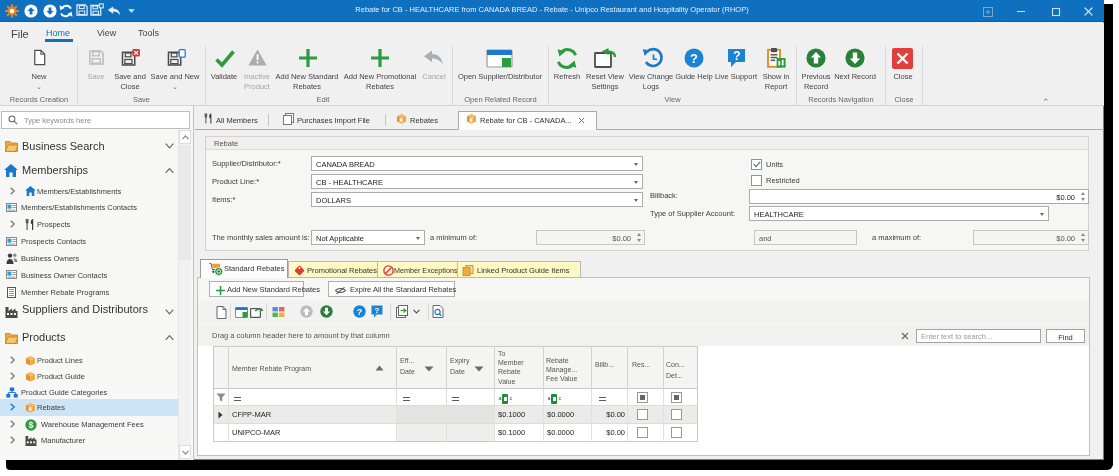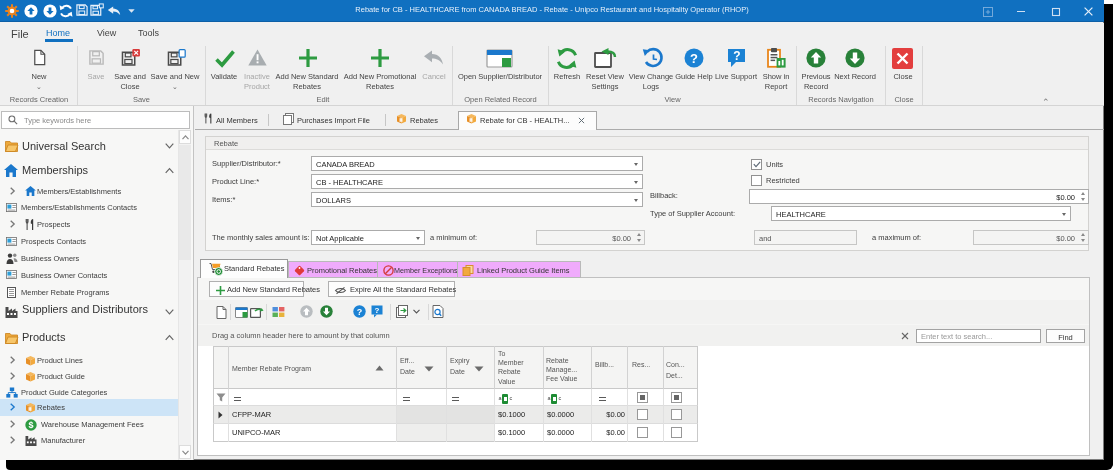--- a/index.html
+++ b/index.html
@@ -13,21 +13,21 @@
 .rlbl.dis{color:#a6a6a6}
 .ni{position:absolute;font-size:7.5px;color:#3c3c3c;white-space:nowrap}
 .nc{position:absolute;font-size:7.5px;color:#8a8a8a;white-space:nowrap}
 .fld{position:absolute;background:#fff;border:1px solid #ababab;font-size:7.5px;color:#222}
 .fld span{position:absolute;left:4px;top:2.5px;white-space:nowrap}
 .fld i{position:absolute;right:4px;top:5.5px;width:0;height:0;border-left:2.6px solid transparent;border-right:2.6px solid transparent;border-top:3.4px solid #676767}
 .fld.dis{background:#f4f4f3;border-color:#c6c6c5;color:#555}
 .spin{position:absolute;right:2px;top:1px;width:9px;height:11px}
 .spin:before{content:"";position:absolute;right:1px;top:1px;border-left:2.4px solid transparent;border-right:2.4px solid transparent;border-bottom:3px solid #888}
 .spin:after{content:"";position:absolute;right:1px;bottom:1px;border-left:2.4px solid transparent;border-right:2.4px solid transparent;border-top:3px solid #888}
-.stab{position:absolute;top:261px;height:17px;background:#f0abfc;border:1px solid #b9b9b9;font-size:7.5px;color:#333}
+.stab{position:absolute;top:261px;height:17px;background:#fef9c3;border:1px solid #b9b9b9;font-size:7.5px;color:#333}
 .stab span{position:absolute;top:3.5px;white-space:nowrap}
 .stab.on{top:259px;height:19px;background:#fdfdfd;border-color:#9a9a9a;border-bottom:none;z-index:3}
 .abtn{position:absolute;height:16px;background:#fdfdfd;border:1px solid #b0b0b0;font-size:7.5px;color:#333}
 .abtn span{position:absolute;top:3px;white-space:nowrap}
 .gh{position:absolute;font-size:7px;color:#555;line-height:9px;white-space:nowrap}
 .gc{position:absolute;font-size:7.5px;color:#222;white-space:nowrap}
 .cb{position:absolute;width:11px;height:11px;background:#fff;border:1px solid #989898}
 .feq{position:absolute;top:396.5px;width:7px;height:4px;border-top:1.6px solid #5a5a5a;border-bottom:1.6px solid #5a5a5a}
 </style>
 </head>
@@ -276,21 +276,21 @@
 <div class="abs" style="left:179px;top:145px;width:12px;height:115px;background:#e9e9e9"></div>
 <div class="abs" style="left:179px;top:445px;width:12px;height:14px;background:#fdfdfd;border:1px solid #dcdcdc"></div>
 <svg style="left:182px;top:450px" width="7" height="5" viewBox="0 0 7 5">
       <path d="M0.5 0.8 L3.5 4.2 L6.5 0.8" fill="none" stroke="#8a8a8a" stroke-width="1.2"></path>
     </svg>
 
 <svg style="left:5px;top:140px" width="13" height="12" viewBox="0 0 13 12">
       <path d="M0.5 1.5 H5 L6.2 3 H12.5 V11.5 H0.5 Z" fill="#eda93c" stroke="#c9821c" stroke-width="0.8"></path>
       <path d="M0.5 11.5 L3 5 H13 L10.4 11.5 Z" fill="#f7c66a" stroke="#c9821c" stroke-width="0.8"></path>
     </svg>
-<div class="ni" style="left:22px;top:140px;font-size:11px;color:#333">Universal Search</div>
+<div class="ni" style="left:22px;top:140px;font-size:11px;color:#333">Business Search</div>
 <svg style="left:165px;top:143px" width="9" height="6" viewBox="0 0 9 6">
       <path d="M0.7 0.7 L4.5 4.8 L8.3 0.7" fill="none" stroke="#666" stroke-width="1.2"></path>
     </svg>
 
 <svg style="left:4px;top:164px" width="14" height="13" viewBox="0 0 14 13">
       <path d="M7 0 L14 6 H12 V13 H8.6 V8.4 H5.4 V13 H2 V6 H0 Z" fill="#1b78cc"></path>
     </svg>
 <div class="ni" style="left:22px;top:164px;font-size:11px;color:#333">Memberships</div>
 <svg style="left:165px;top:168px" width="9" height="6" viewBox="0 0 9 6">
       <path d="M0.7 4.8 L4.5 0.7 L8.3 4.8" fill="none" stroke="#666" stroke-width="1.2"></path>
@@ -458,21 +458,21 @@
       <rect x="3.5" y="5.2" width="3" height="3.6" fill="#fff" opacity="0.85"></rect>
     </svg>
 <div class="lbl" style="left:410px;top:116px;color:#333">Rebates</div>
 <div class="abs" style="left:458px;top:111px;width:139px;height:19px;background:#fcfcfc;border:1px solid #a8a8a8;border-bottom:none"></div>
 <svg style="left:466px;top:113px" width="11" height="11" viewBox="0 0 11 11">
       <path d="M1 3 L5.5 1 L10 3 L5.5 5 Z" fill="#f5b85c"></path>
       <path d="M1 3 V8.5 L5.5 10.5 V5 Z" fill="#e89027"></path>
       <path d="M10 3 V8.5 L5.5 10.5 V5 Z" fill="#f2a93e"></path>
       <rect x="3.5" y="5.2" width="3" height="3.6" fill="#fff" opacity="0.85"></rect>
     </svg>
-<div class="lbl" style="left:480px;top:116px;color:#333">Rebate for CB - HEALTH...</div>
+<div class="lbl" style="left:480px;top:116px;color:#333">Rebate for CB - CANADA...</div>
 <svg style="left:578px;top:117px" width="7" height="7" viewBox="0 0 8 8">
       <g stroke="#5f6a72" stroke-width="1.1">
         <line x1="1" y1="1" x2="7" y2="7"></line>
         <line x1="7" y1="1" x2="1" y2="7"></line>
       </g>
     </svg>
 
 <div class="abs" style="left:205px;top:136px;width:884px;height:115px;background:#f6f6f5;border:1px solid #d3d2d0"></div>
 <div class="abs" style="left:206px;top:137px;width:882px;height:13px;background:#f0efee;border-bottom:1px solid #dcdbd9"></div>
 <div class="lbl" style="left:214px;top:139px;color:#555">Rebate</div>
@@ -498,21 +498,21 @@
     </svg>
 <div class="lbl" style="left:766px;top:160px;color:#3c3c3c">Units</div>
 <div class="abs" style="left:751px;top:175px;width:11px;height:11px;background:#fff;border:1px solid #919191"></div>
 <div class="lbl" style="left:766px;top:176px;color:#3c3c3c">Restricted</div>
 <div class="lbl" style="left:650px;top:191px;color:#3c3c3c">Billback:</div>
 <div class="fld" style="left:749px;top:189px;width:340px;height:15px">
       <b style="position:absolute;right:13px;top:3px;font-weight:normal">$0.00</b>
       <u class="spin"></u>
     </div>
 <div class="lbl" style="left:650px;top:209px;color:#3c3c3c">Type of Supplier Account:</div>
-<div class="fld" style="left:771px;top:206px;width:300px;height:15px">
+<div class="fld" style="left:749px;top:206px;width:300px;height:15px">
       <span>HEALTHCARE</span>
       <i></i>
     </div>
 
 <div class="lbl" style="left:212px;top:233px;color:#3c3c3c">The monthly sales amount is:</div>
 <div class="fld" style="left:311px;top:230px;width:114px;height:15px">
       <span>Not Applicable</span>
       <i></i>
     </div>
 <div class="lbl" style="left:430px;top:233px;color:#3c3c3c">a minimum of:</div>

